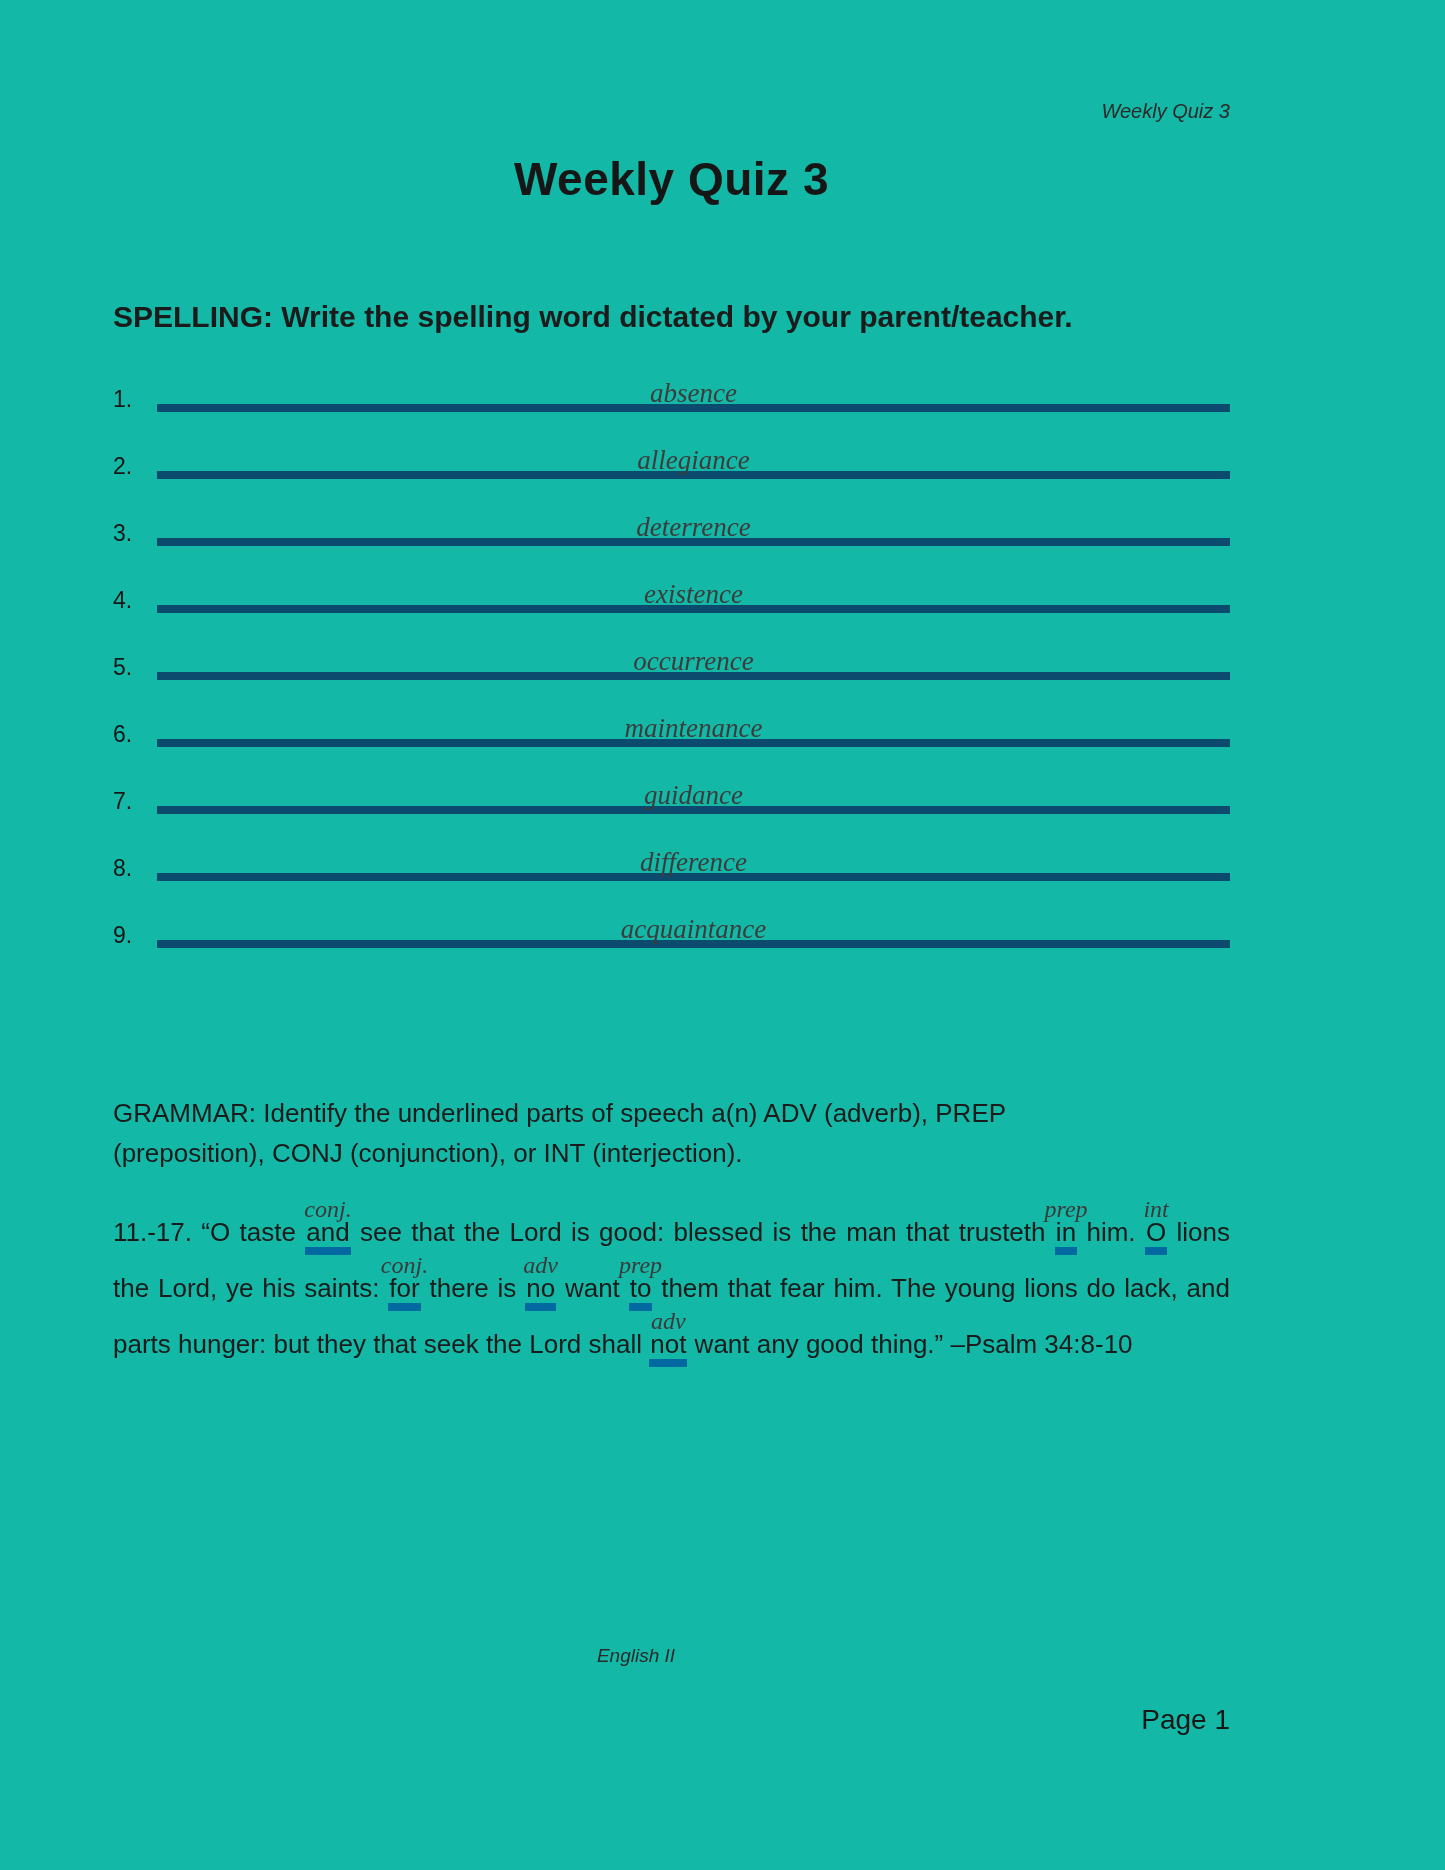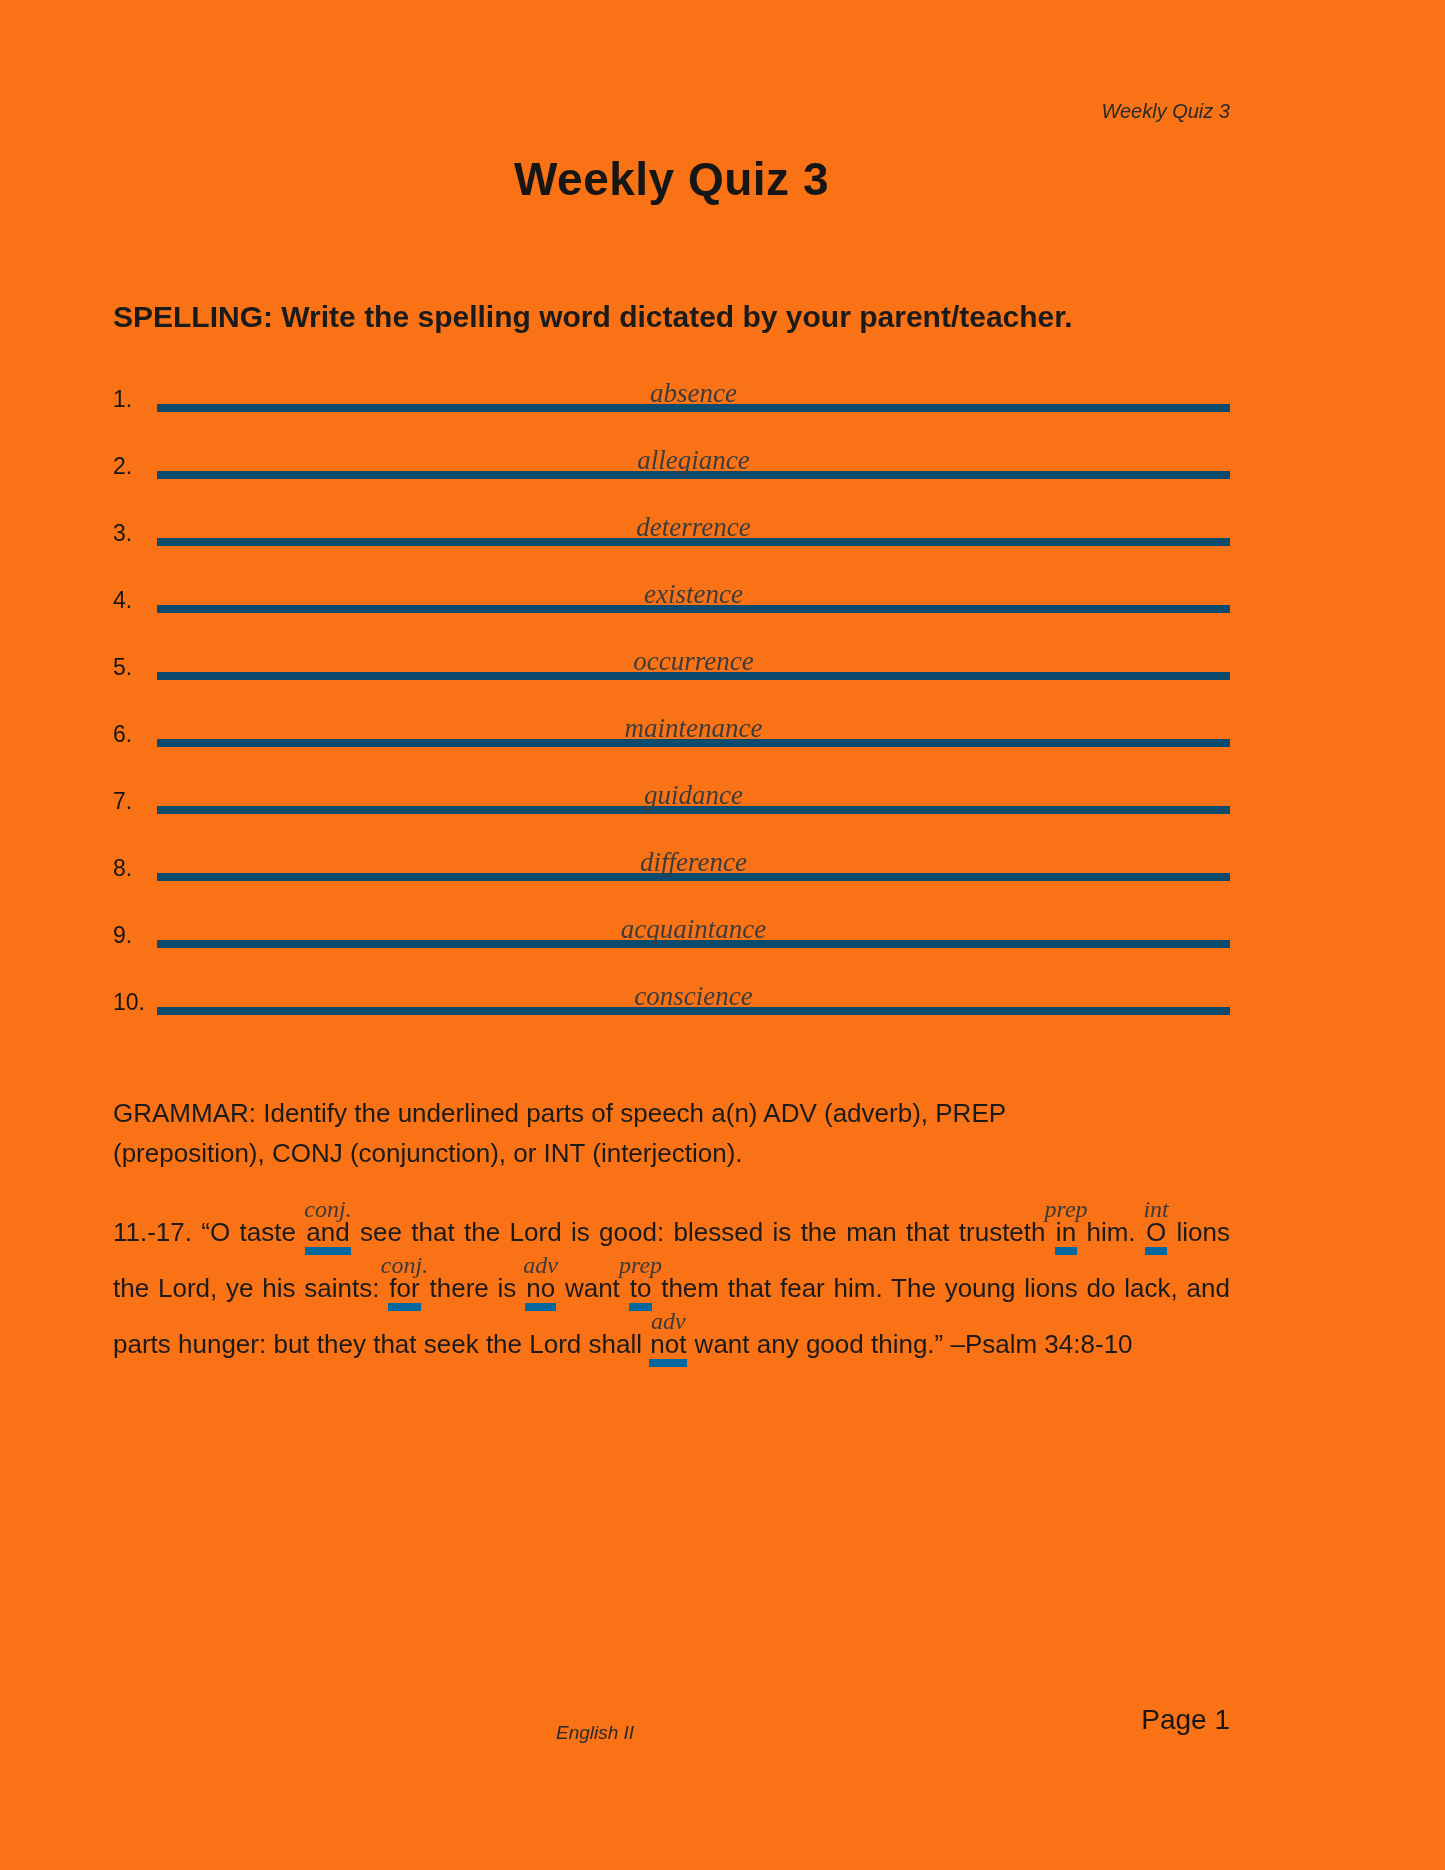--- a/index.html
+++ b/index.html
@@ -1,20 +1,20 @@
 <!DOCTYPE html>
 <html><head>
 <meta charset="utf-8">
 <style>
   html, body { margin: 0; padding: 0; background: #ffffff; }
   .page {
     position: relative;
     width: 1445px;
     height: 1870px;
-    background: #f97316;
+    background: #14b8a6;
     font-family: "Liberation Sans", sans-serif;
     color: #1f1f1f;
     overflow: hidden;
   }
   
   .running-header {
     position: absolute;
     top: 100px; left: 113px; width: 1117px;
     text-align: right;
     font-style: italic;
@@ -112,21 +112,22 @@
     font-family: "Liberation Serif", serif;
     font-style: italic;
     font-size: 24px;
     line-height: 1;
     color: #3a3a3a;
     white-space: nowrap;
   }
   
   .footer-course {
     position: absolute;
-    top: 1722px; left: 556px; width: 160px;
+    top: 1645px; left: 556px; width: 160px;
+    text-align: center;
     font-style: italic;
     font-size: 19px;
     color: #2a2a2a;
   }
   .footer-page {
     position: absolute;
     top: 1704px; left: 113px; width: 1117px;
     text-align: right;
     font-size: 28px;
     color: #161616;
@@ -191,26 +192,20 @@
       <span class="blank">
           <span class="word">difference</span>
         </span>
     </div>
     <div class="srow">
       <span class="num">9.</span>
       <span class="blank">
           <span class="word">acquaintance</span>
         </span>
     </div>
-    <div class="srow">
-      <span class="num">10.</span>
-      <span class="blank">
-          <span class="word">conscience</span>
-        </span>
-    </div>
   </div>
 
   <div class="grammar-heading">
     <div>GRAMMAR: Identify the underlined parts of speech a(n) ADV (adverb), PREP</div>
     <div>(preposition), CONJ (conjunction), or INT (interjection).</div>
   </div>
 
   <div class="passage">
     <p class="pline justified"><span>11.-17. “O taste </span><span class="uword"><span class="note">conj.</span><span>and</span></span><span> see that the Lord is good: blessed is the man that trusteth </span><span class="uword"><span class="note">prep</span><span>in</span></span><span> him. </span><span class="uword"><span class="note">int</span><span>O</span></span><span> lions</span></p>
 

